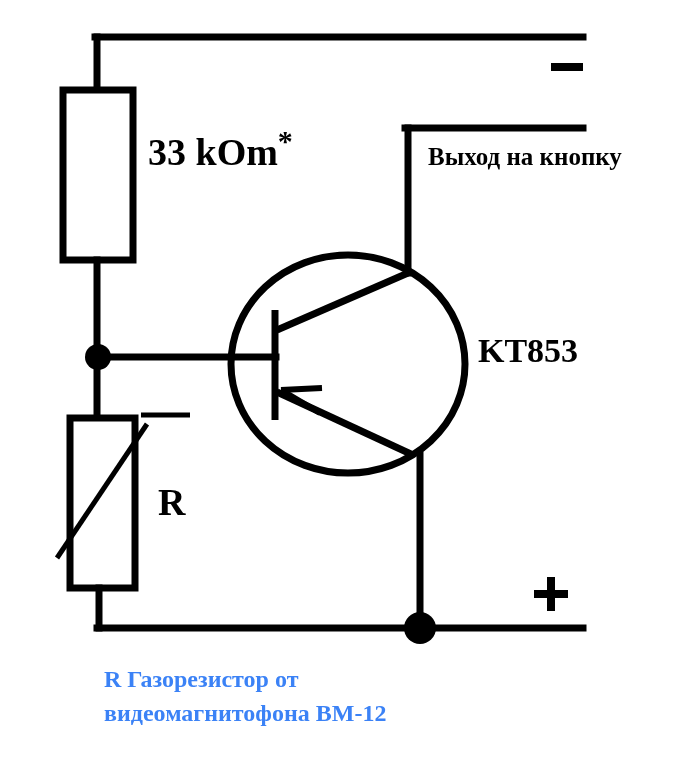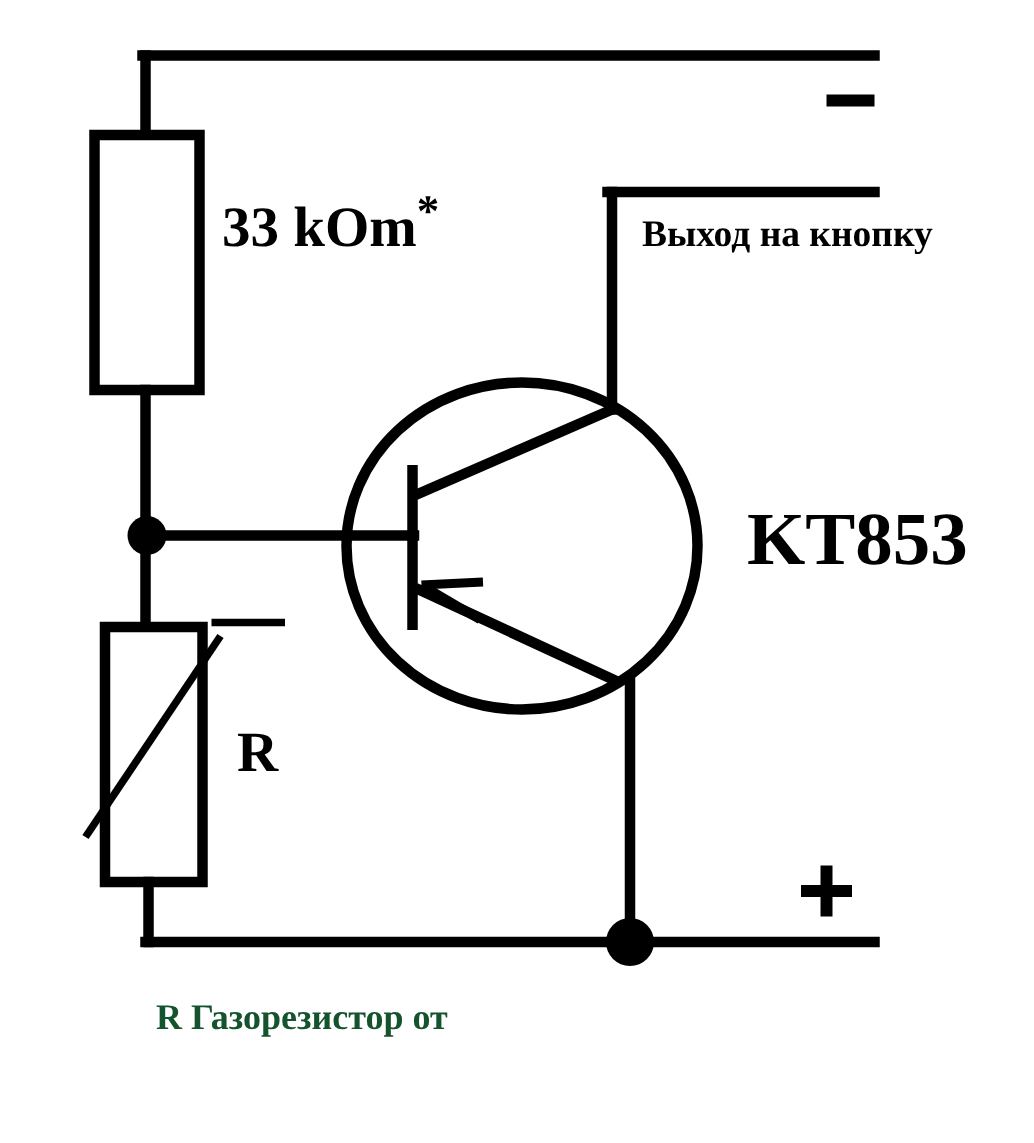--- a/index.html
+++ b/index.html
@@ -40,40 +40,39 @@
     font-size: 38px;
   }
   #label-resistor-value .star {
     font-size: 30px;
     vertical-align: super;
     line-height: 0;
   }
   #label-transistor {
     left: 478px;
     top: 334px;
-    font-size: 50px;
-    margin-left: 20px;
+    font-size: 34px;
   }
   #label-output {
     left: 428px;
     top: 144px;
     font-size: 25px;
   }
   #label-varistor {
     left: 158px;
     top: 483px;
     font-size: 38px;
   }
   #caption-block {
     position: absolute;
     left: 104px;
     top: 662px;
     font-size: 24px;
     font-weight: bold;
-    color: #14532d;
+    color: #3b82f6;
     font-family: "Liberation Serif", serif;
     line-height: 1.42;
   }
   #caption-block div { white-space: nowrap; }
 </style>
 </head>
 <body>
 
 <div id="schematic-root">
 
@@ -137,15 +136,16 @@
   <div class="lbl" id="label-resistor-value"><span>33 kOm</span><span class="star">*</span></div>
 
   <div class="lbl" id="label-transistor">KT853</div>
 
   <div class="lbl" id="label-output">Выход на кнопку</div>
 
   <div class="lbl" id="label-varistor">R</div>
 
   <div id="caption-block">
     <div>R Газорезистор от</div>
+    <div>видеомагнитофона ВМ-12</div>
   </div>
 
 </div>
 
 </body></html>

